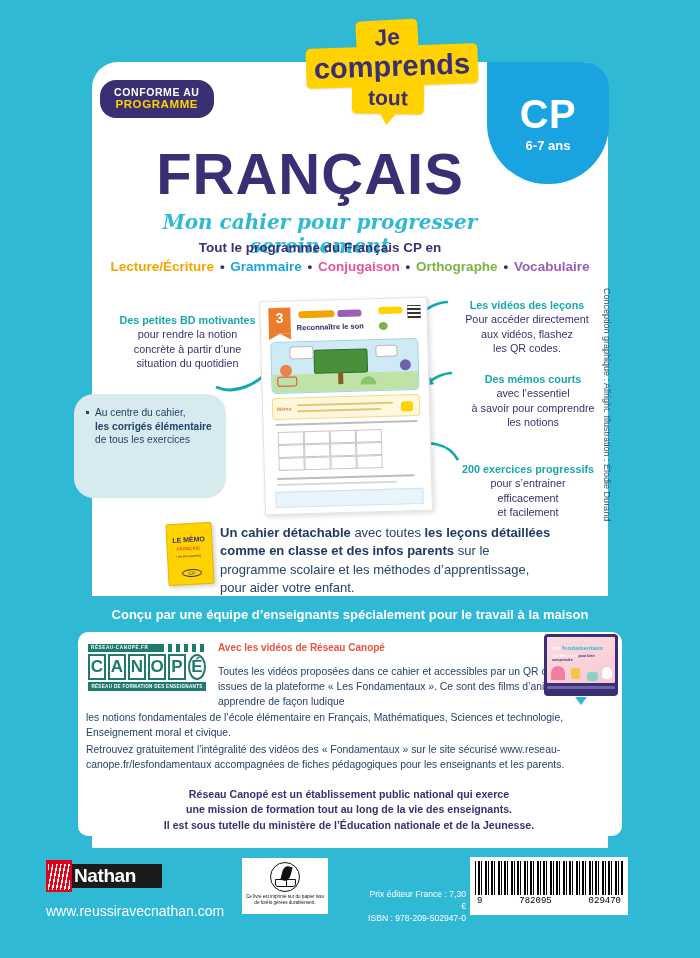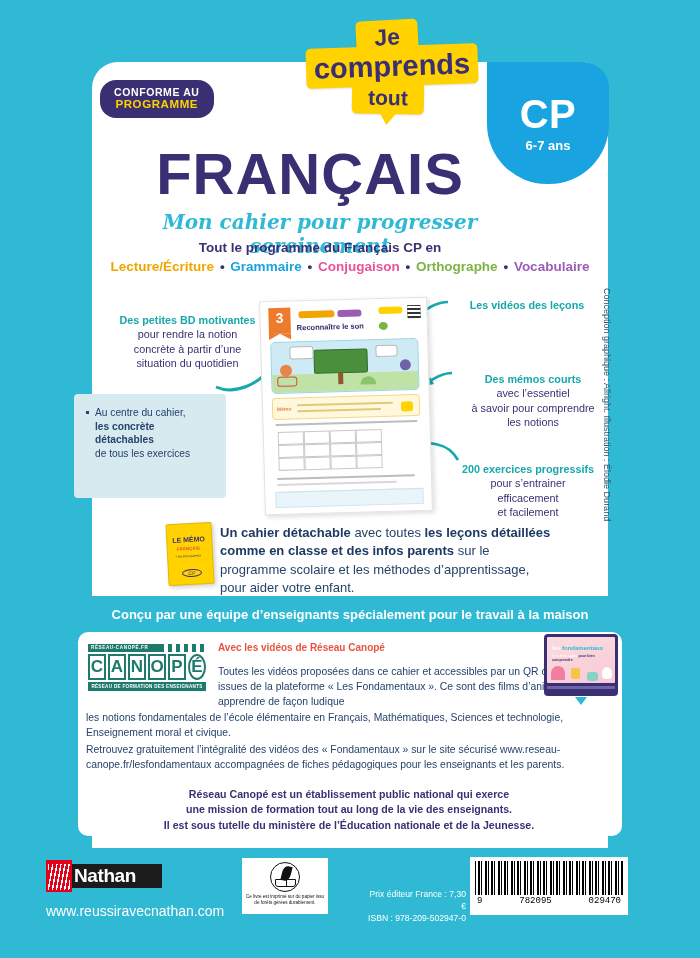--- a/index.html
+++ b/index.html
@@ -84,21 +84,21 @@
   .co-video { left: 438px; top: 298px; width: 178px; text-align: center; }
   .co-memo { left: 450px; top: 372px; width: 166px; text-align: center; }
   .co-ex { left: 440px; top: 462px; width: 176px; text-align: center; }
 
   
   .arrow { position: absolute; }
 
   
   .infobox {
     position: absolute; left: 74px; top: 394px; width: 152px; height: 104px;
-    background: #d6eaf0; border-radius: 4px; padding: 12px 10px 10px 12px;
+    background: #d6eaf0; border-radius: 20px; padding: 12px 10px 10px 12px;
     color: #25436b; font-size: 10.2px; line-height: 1.33;
   }
   .infobox ul { list-style: none; }
   .infobox li { position: relative; padding-left: 9px; margin-bottom: 9px; }
   .infobox li:before {
     content: ""; position: absolute; left: 0; top: 5px;
     width: 3px; height: 3px; background: #25436b;
   }
   .infobox b { font-weight: bold; }
 
@@ -290,20 +290,23 @@
 concrète à partir d’une
 situation du quotidien</div>
   </div>
   <svg class="arrow" style="left:212px;top:355px" width="70" height="40" viewBox="0 0 70 40">
     <path d="M4 32 C 22 40, 48 30, 60 10" stroke="#17a8ac" stroke-width="3" fill="none"></path>
     <path d="M60 10 L 52 16 L 62 19 Z" fill="#17a8ac"></path>
   </svg>
 
   <div class="callout co-video">
     <div class="hd">Les vidéos des leçons</div>
+    <div style="white-space:pre-line">Pour accéder directement
+aux vidéos, flashez
+les QR codes.</div>
   </div>
   <svg class="arrow" style="left:412px;top:298px" width="40" height="22" viewBox="0 0 40 22">
     <path d="M36 4 C 26 4, 14 10, 6 18" stroke="#17a8ac" stroke-width="2.6" fill="none"></path>
     <path d="M6 18 L 16 16 L 12 9 Z" fill="#17a8ac"></path>
   </svg>
 
   <div class="callout co-memo">
     <div class="hd">Des mémos courts</div>
     <div style="white-space:pre-line">avec  l’essentiel
 à savoir pour comprendre
@@ -322,21 +325,21 @@
   </div>
   <svg class="arrow" style="left:406px;top:436px" width="56" height="32" viewBox="0 0 56 32">
     <path d="M52 24 C 42 6, 20 4, 6 12" stroke="#17a8ac" stroke-width="2.8" fill="none"></path>
     <path d="M6 12 L 16 12 L 12 5 Z" fill="#17a8ac"></path>
   </svg>
 
   <div class="infobox">
     <ul>
       <li>
         <span>Au centre du cahier,</span><br>
-        <b>les concrète détachables</b><br>
+        <b>les corrigés élémentaire</b><br>
         <span>de tous les exercices</span>
       </li>
     </ul>
   </div>
 
   <div class="preview">
     <div class="pv-tab">3</div>
     <div class="pv-chip" style="left:38px;top:10px;width:36px;background:#f0a500"></div>
     <div class="pv-chip" style="left:77px;top:10px;width:24px;background:#9a5fb5"></div>
     <div class="pv-chip" style="left:118px;top:8px;width:24px;background:#ffd200"></div>

